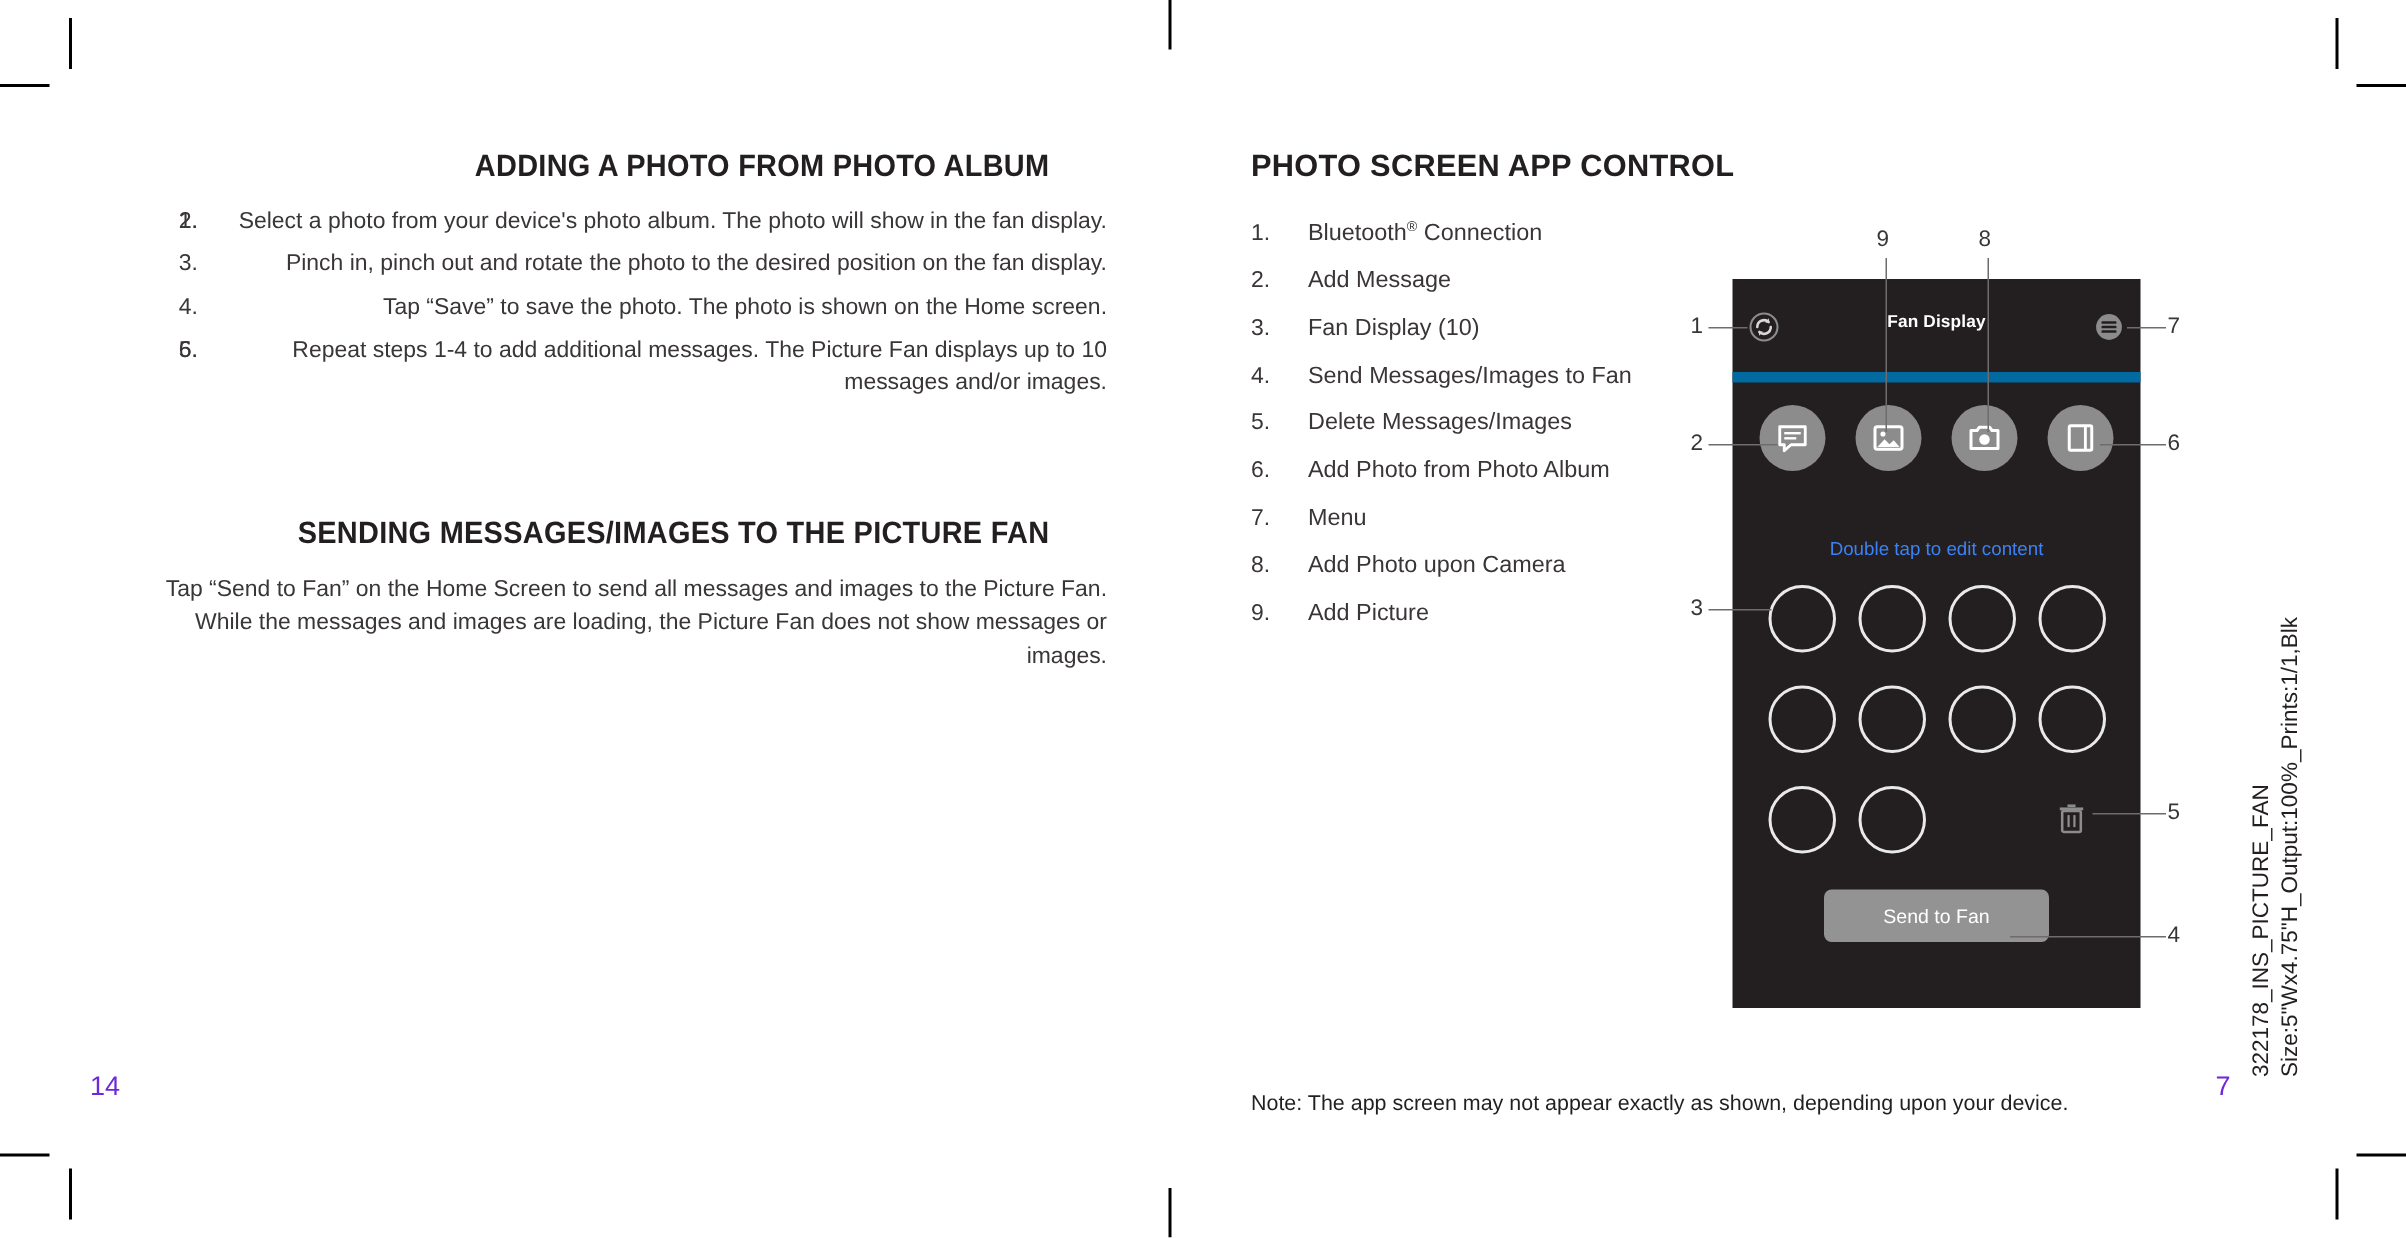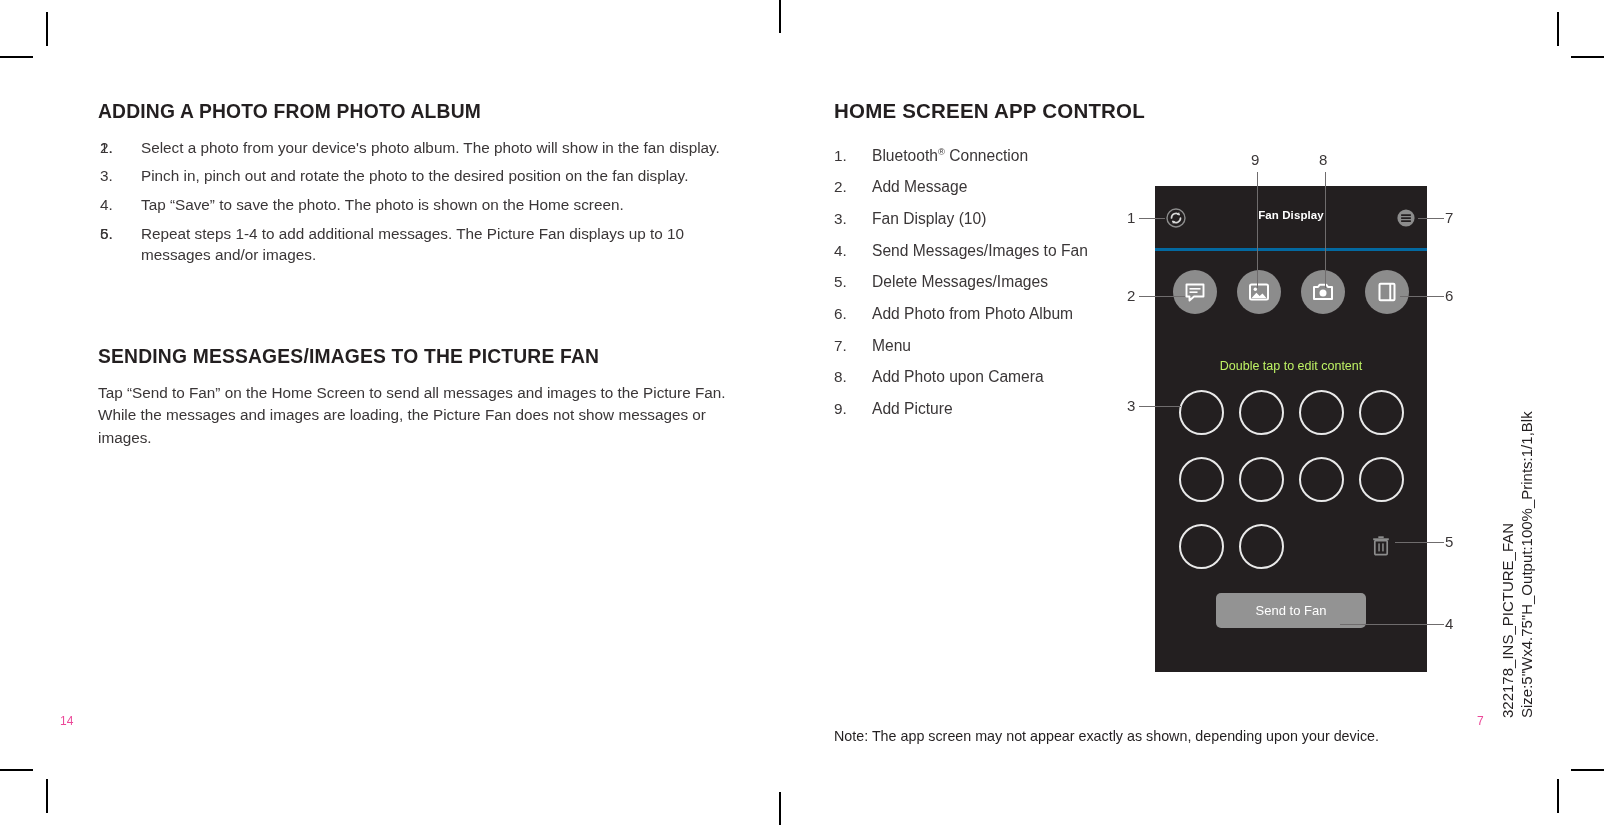--- a/index.html
+++ b/index.html
@@ -12,21 +12,21 @@
     position:relative;
   }
   .page{position:absolute;inset:0;}
 
   
   .crop{position:absolute;background:#000;}
   .crop.v{width:1.5px;}
   .crop.h{height:1.5px;}
 
   
-  .col-left{position:absolute;left:98px;top:100px;width:640px;}
+  .col-left{position:absolute;left:98px;top:100px;width:640px;text-align:right;}
   .col-right{position:absolute;left:834px;top:100px;width:420px;}
 
   h2.sec-title{
     font-size:20.5px;
     font-weight:bold;
     letter-spacing:0.2px;
     margin:0 0 14px 0;
     line-height:1.1;
     color:#231f20;
   }
@@ -68,35 +68,35 @@
     line-height:1.47;
     margin:0;
     color:#3a3637;
   }
 
   .spacer-lg{height:72px;}
 
   
   .pagenum{
     position:absolute;
-    font-size:12px;
-    color:#ec4899;
+    font-size:18px;
+    color:#6d28d9;
   }
 
   
   .phone{
     position:absolute;
     left:1155px;top:186px;
     width:272px;height:486px;
     background:#231f20;
   }
   .phone-header{
     position:relative;
     height:62px;
-    border-bottom:3px solid #0369a1;
+    border-bottom:7px solid #0369a1;
   }
   .phone-title{
     position:absolute;
     left:0;right:0;top:23px;
     text-align:center;
     color:#ffffff;
     font-size:11.5px;
     font-weight:bold;
     letter-spacing:0.1px;
   }
@@ -123,21 +123,21 @@
     display:flex;
     align-items:center;
     justify-content:center;
   }
   .circ-btn svg{display:block;}
 
   .hint{
     position:absolute;
     top:173px;left:0;right:0;
     text-align:center;
-    color:#bef264;
+    color:#3b82f6;
     font-size:12.5px;
   }
 
   .grid{
     position:absolute;
     top:196px;left:16px;right:16px;
   }
   .grid-row{
     display:flex;
     gap:0;
@@ -254,21 +254,21 @@
 
     <div class="spacer-lg"></div>
 
     <h2 class="sec-title cond">SENDING MESSAGES/IMAGES TO THE PICTURE FAN</h2>
     <p class="body">Tap “Send to Fan” on the Home Screen to send all messages and images to the Picture Fan. While the messages and images are loading, the Picture Fan does not show messages or images.</p>
   </div>
 
   <div class="pagenum" style="left:60px;top:714px;">14</div>
 
   <div class="col-right">
-    <h2 class="sec-title">HOME SCREEN APP CONTROL</h2>
+    <h2 class="sec-title">PHOTO SCREEN APP CONTROL</h2>
 
     <ol class="steps right" style="margin-top:22px;">
       <li>
         <span class="num">1.</span><span>Bluetooth</span><sup class="reg">®</sup><span> Connection</span>
       </li>
       <li>
         <span class="num">2.</span>
         <span>Add Message</span>
       </li>
       <li>

